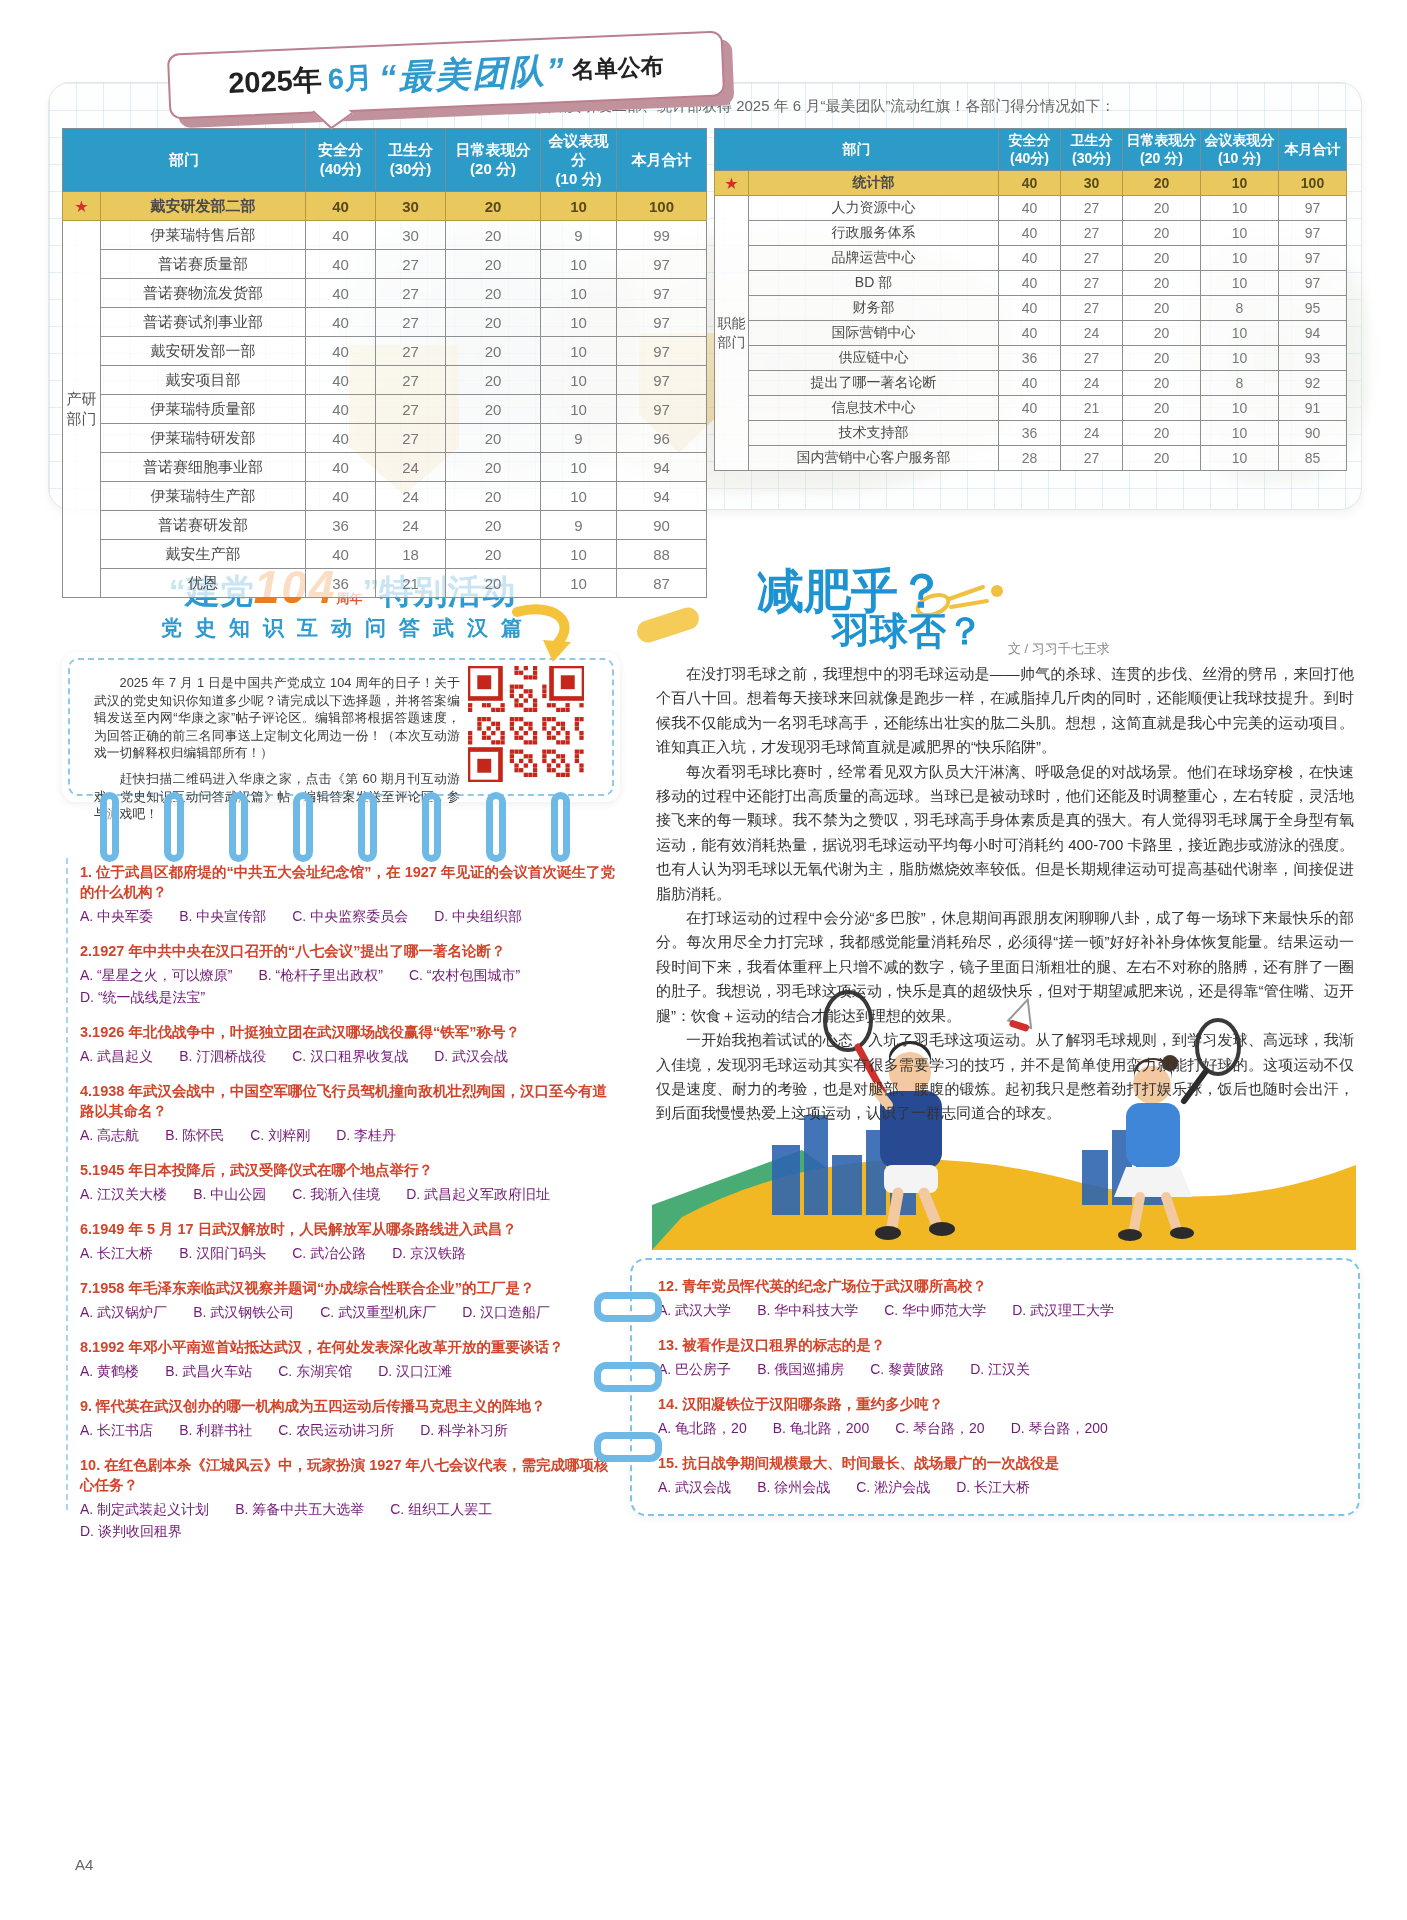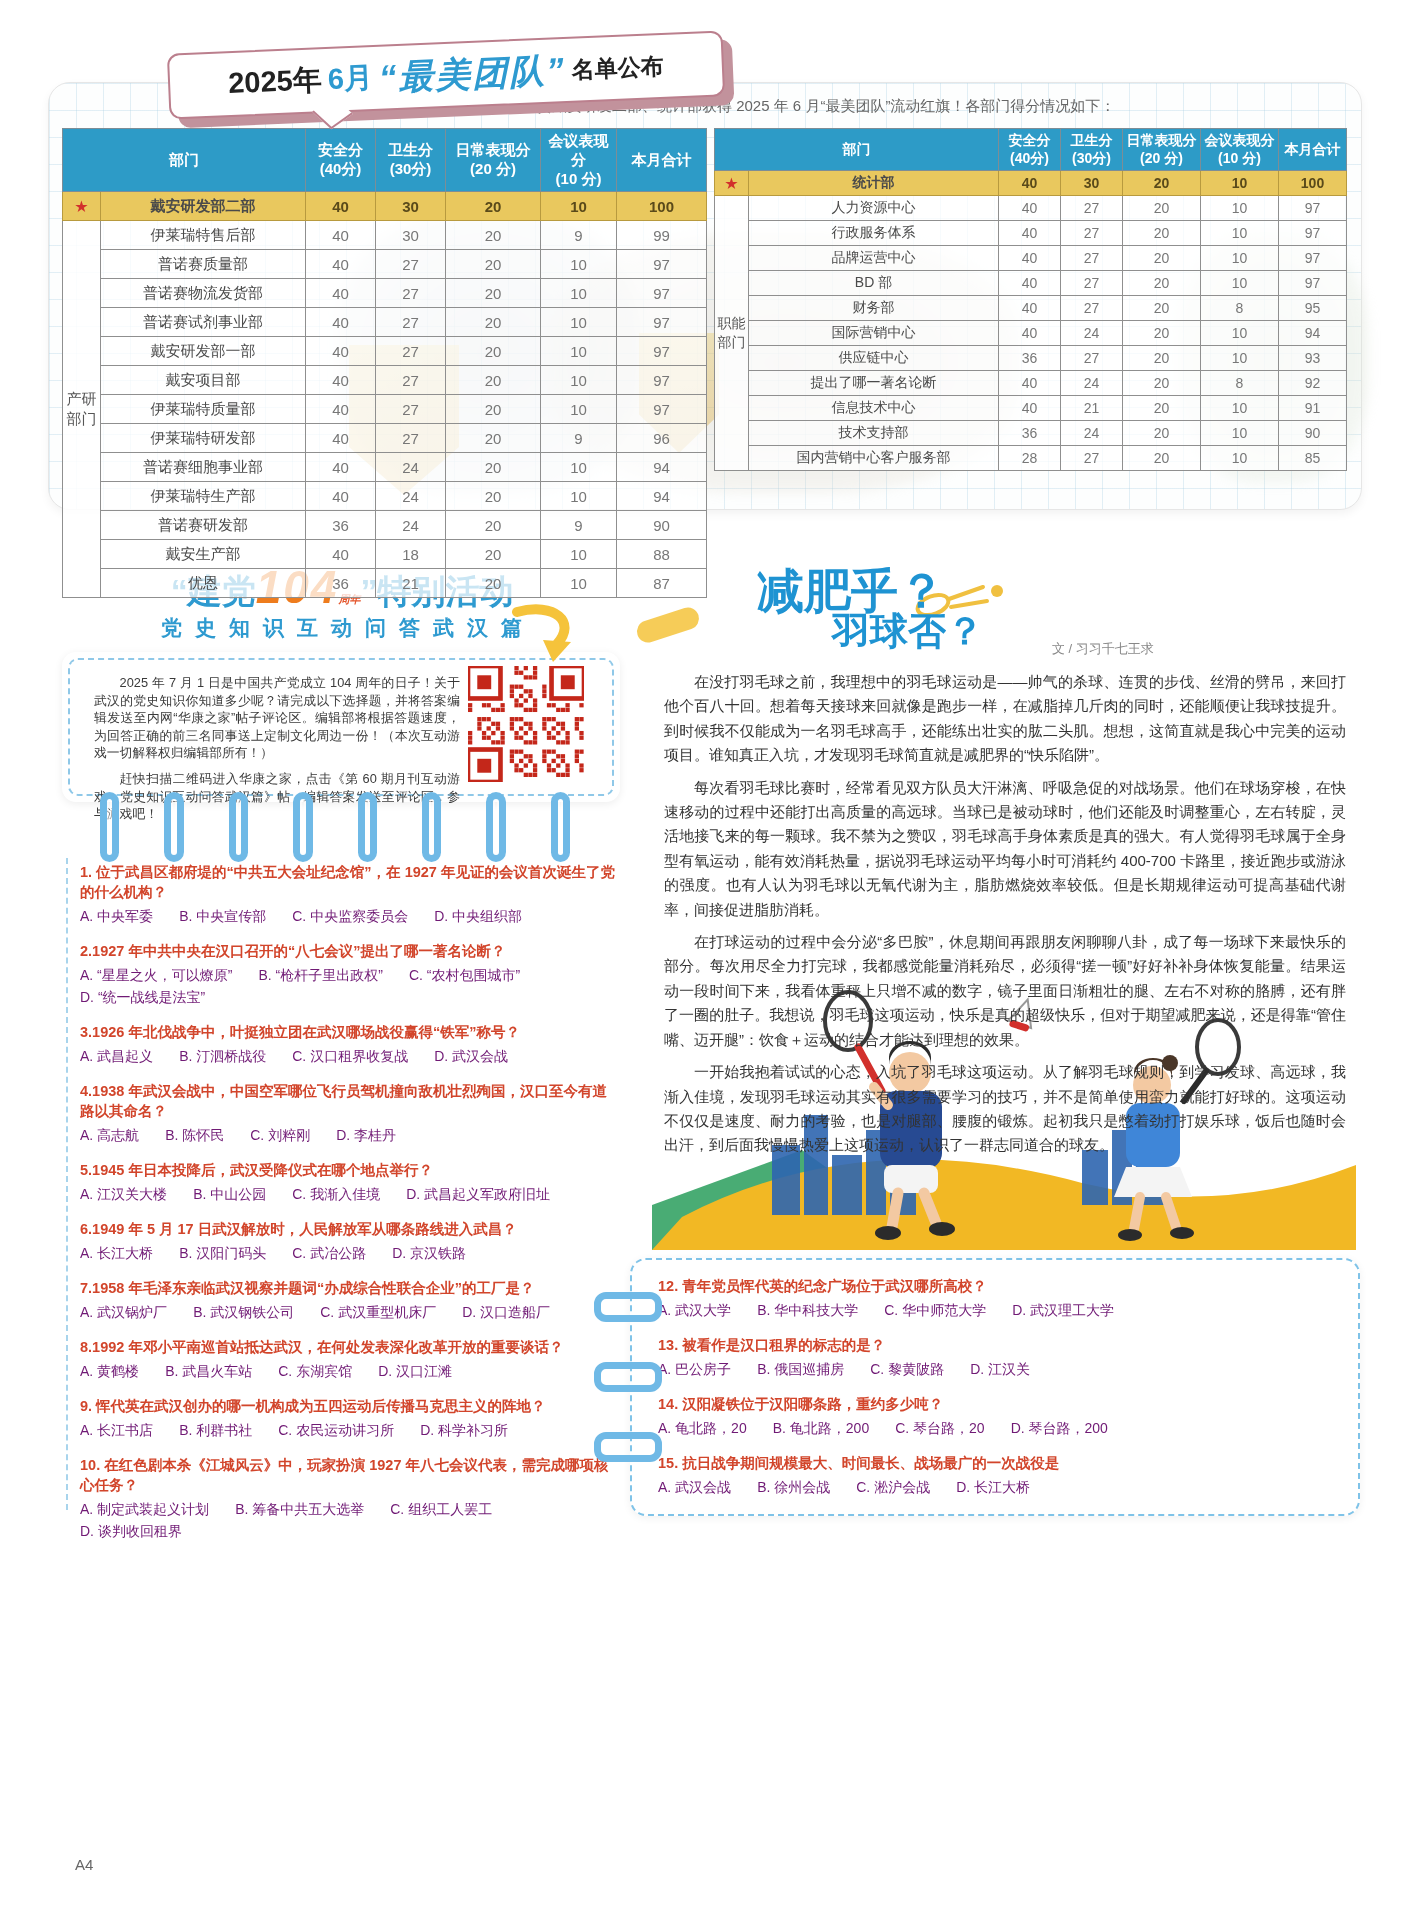--- a/index.html
+++ b/index.html
@@ -50,21 +50,21 @@
   .tw-right td{height:24px;font-size:14px;}
   table.score td.dept{color:#4a4a4a;}
   table.score td.group{color:#555;word-break:break-all;line-height:1.35;background:rgba(255,255,255,.85);}
   tr.winner td{background:#e9c85e;color:#5a4a1a;font-weight:bold;border-color:#b89a3e;}
   tr.winner td.star{color:#d2302c;font-size:16px;}
 
   
   .quiz-title{position:absolute;left:62px;top:560px;width:560px;text-align:center;z-index:2;}
   .qt-blue{font-size:34px;font-weight:bold;color:#2e9ad0;}
   .qt-num{font-size:46px;font-weight:bold;font-style:italic;color:#ee7c1d;letter-spacing:2px;}
-  .qt-unit{font-size:11px;font-weight:bold;color:#e4572e;font-style:italic;}
+  .qt-unit{font-size:13px;font-weight:bold;color:#e4572e;}
   .quiz-subtitle{position:absolute;left:62px;top:614px;width:572px;text-align:center;
     font-size:21px;font-weight:bold;color:#2e9ad0;letter-spacing:13px;z-index:2;}
 
   .arrow-doodle{position:absolute;left:505px;top:604px;z-index:6;}
 
   .intro-box{position:absolute;left:62px;top:652px;width:558px;height:150px;background:#fff;
     border-radius:14px;box-shadow:0 2px 8px rgba(0,0,0,.07);z-index:2;}
   .intro-box:before{content:'';position:absolute;inset:6px;border:2px dashed #8fc8e8;border-radius:10px;}
   .intro-text{position:absolute;left:24px;top:14px;width:382px;font-size:12.8px;line-height:17.6px;
     color:#3a3a3a;text-align:justify;}
@@ -81,24 +81,24 @@
   .question{margin-bottom:15px;}
   .q-text{font-size:14.5px;font-weight:bold;color:#d2452b;line-height:20px;margin-bottom:4px;}
   .q-options{display:flex;flex-wrap:wrap;column-gap:26px;row-gap:2px;font-size:14px;color:#701a75;line-height:20px;}
 
   
   .art-title1{position:absolute;left:757px;top:560px;font-size:47px;font-weight:bold;color:#1e93d2;z-index:2;}
   .art-title2{position:absolute;left:832px;top:606px;font-size:38px;font-weight:bold;color:#1e93d2;z-index:2;}
   .art-badge{position:absolute;left:636px;top:614px;width:64px;height:22px;background:#f5c33b;
     border-radius:11px;transform:rotate(-18deg);opacity:.85;z-index:1;}
   .shuttle-doodle{position:absolute;left:905px;top:575px;z-index:1;}
-  .art-byline{position:absolute;left:1052px;top:640px;font-size:13px;color:#888;z-index:2;}
+  .art-byline{position:absolute;left:1008px;top:640px;font-size:13px;color:#888;z-index:2;}
   .art-body{position:absolute;left:656px;top:662px;width:698px;font-size:15px;line-height:24.4px;
     color:#333;text-align:justify;z-index:2;}
-  .art-body p{margin:8px;text-indent:2em;}
+  .art-body p{margin:0;text-indent:2em;}
   .illustration{position:absolute;left:652px;top:955px;z-index:1;}
 
   
   .right-card{position:absolute;left:630px;top:1258px;width:730px;height:258px;background:#fff;
     border:2px dashed #7fc3e8;border-radius:16px;box-shadow:0 2px 8px rgba(0,0,0,.06);z-index:2;
     padding:16px 26px;box-sizing:border-box;}
   .footer-page{position:absolute;left:75px;top:1856px;font-size:15px;color:#666;}
 </style>
 </head>
 <body>

